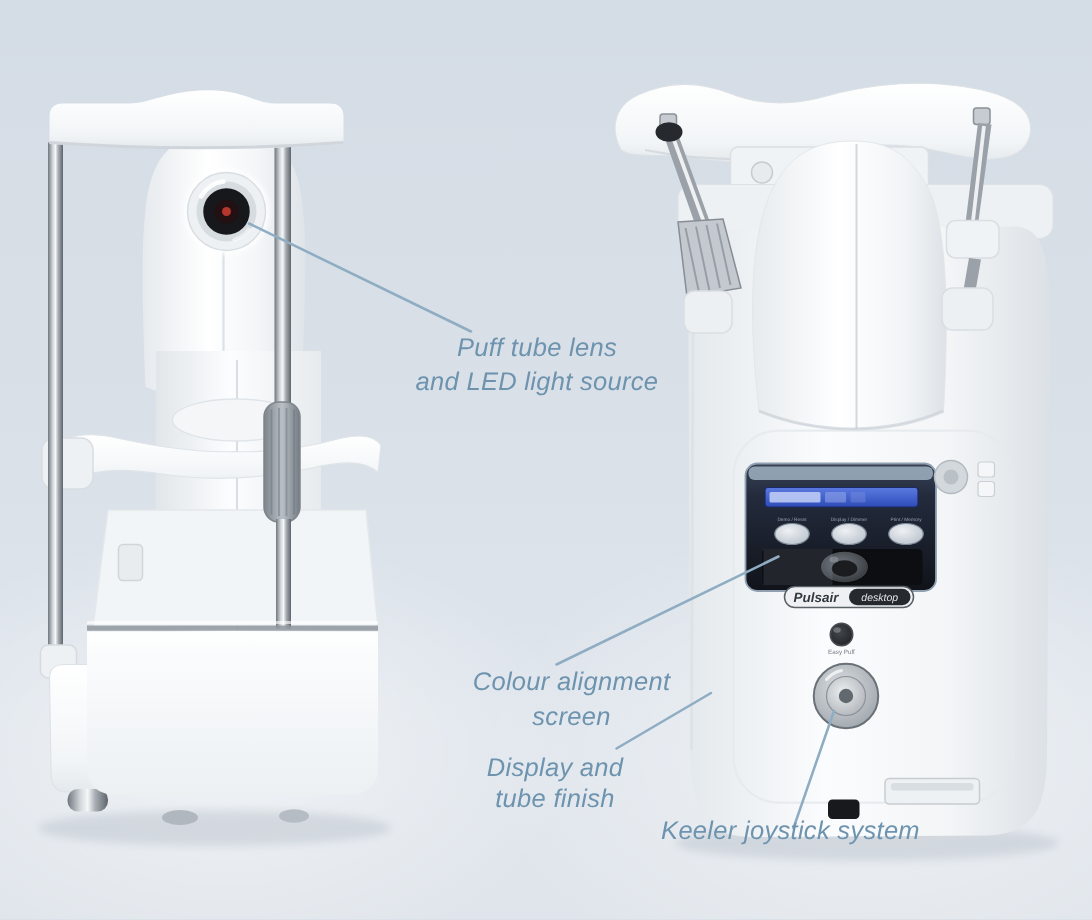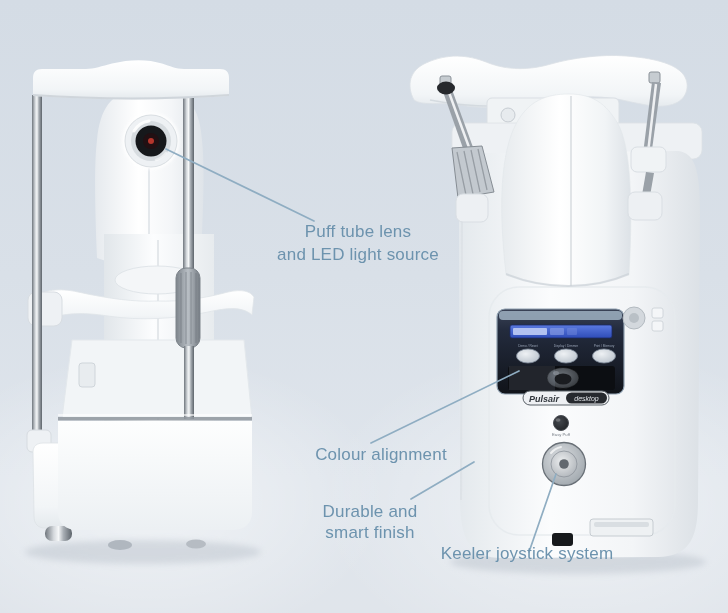--- a/index.html
+++ b/index.html
@@ -11,20 +11,21 @@
   .stage{
     position:relative;width:728px;height:613px;overflow:hidden;
     background:
       radial-gradient(ellipse 340px 210px at 150px 500px, rgba(255,255,255,.55), rgba(255,255,255,0) 70%),
       radial-gradient(ellipse 370px 230px at 578px 505px, rgba(255,255,255,.50), rgba(255,255,255,0) 70%),
       linear-gradient(180deg,#d4dce5 0%,#d9e0e8 45%,#dfe5ec 78%,#e0e5eb 100%);
   }
   .stage svg{position:absolute;left:0;top:0;}
   .annotation{
     position:absolute;
+    font-style:italic;
     color:#6d93ae;
     font-size:17px;
     line-height:23px;
     text-align:center;
     letter-spacing:.2px;
     z-index:3;
   }
   .annotation div{white-space:nowrap;}
   #ann-puff   {left:238px;top:220px;width:240px;}
   #ann-colour {left:261px;top:443px;width:240px;}
@@ -266,22 +267,23 @@
     <line x1="529" y1="552" x2="556" y2="474"></line>
   </g>
 </svg>
 
 <div class="annotation" id="ann-puff">
   <div>Puff tube lens</div>
   <div>and LED light source</div>
 </div>
 <div class="annotation" id="ann-colour">
   <div>Colour alignment</div>
+  <div>screen</div>
 </div>
 <div class="annotation" id="ann-durable">
-  <div>Durable and</div>
-  <div>smart finish</div>
+  <div>Display and</div>
+  <div>tube finish</div>
 </div>
 <div class="annotation" id="ann-keeler">
   <div>Keeler joystick system</div>
 </div>
 
 </div>
 
 </body></html>

